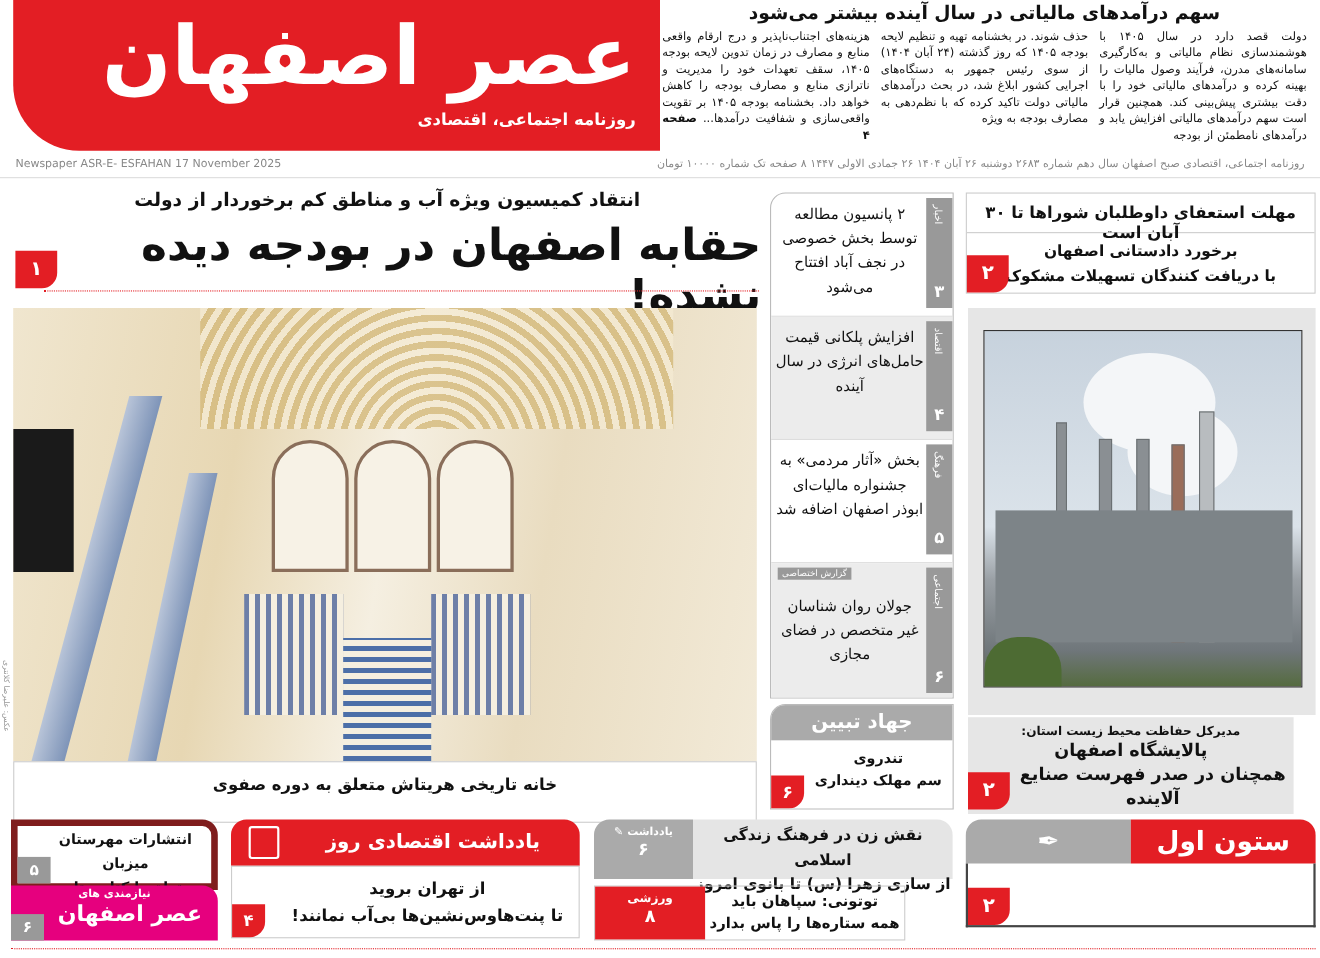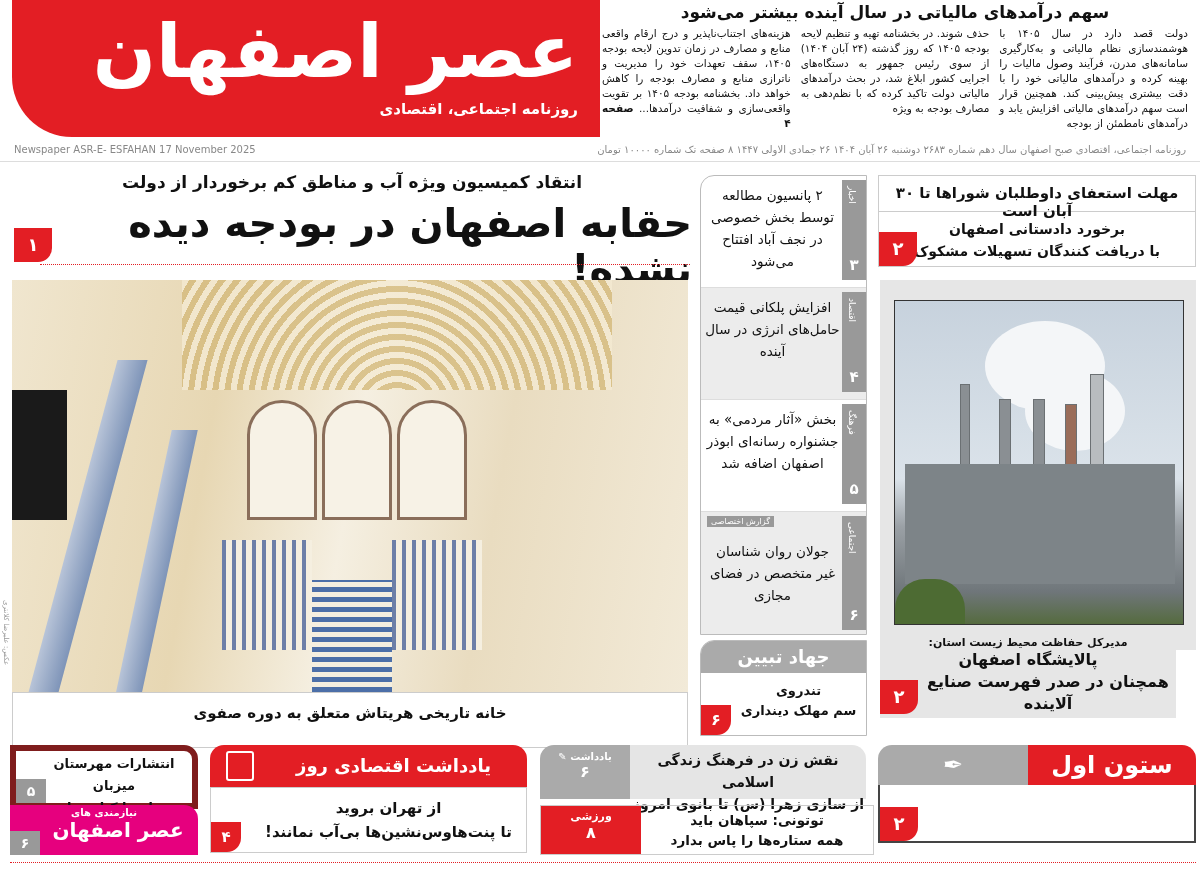--- a/index.html
+++ b/index.html
@@ -18,21 +18,21 @@
 .datebar .fa{position:absolute;right:14px;top:4px;direction:rtl}
 
 .rbox{left:878px;top:175px;width:318px;height:92px;border:1px solid #ccc}
 .rbox .h{height:36px;border-bottom:1px solid #ccc;text-align:center;font-size:15px;font-weight:bold;padding-top:8px;direction:rtl}
 .rbox .s{text-align:center;font-size:14px;font-weight:bold;padding-top:6px;line-height:22px;direction:rtl}
 .pnum{width:38px;height:34px;background:#e31e24;color:#fff;font-weight:bold;font-size:18px;text-align:center;line-height:34px;border-radius:0 0 14px 0}
 .gphoto{left:880px;top:280px;width:316px;height:370px;background:#e6e6e6}
 .refinery{position:absolute;left:14px;top:20px;width:290px;height:325px;border:1px solid #333;background:linear-gradient(#c7d2dd,#dbe3ea 55%,#9aa0a5 70%,#6f767a 90%,#556b3f)}
 .cloud{position:absolute;border-radius:50%;background:#f4f6f8}
 .stack{position:absolute;bottom:40px;background:#8a8f93;border:1px solid #6b7073}
-.refinery-text{left:880px;top:630px;width:296px;height:88px;background:#e6e6e6;text-align:center;direction:rtl}
+.refinery-text{left:880px;top:652px;width:296px;height:88px;background:#e6e6e6;text-align:center;direction:rtl}
 .refinery-text .k{font-size:11px;font-weight:bold;padding-top:6px}
 .refinery-text .t{font-size:16px;font-weight:bold;line-height:22px}
 
 .kicker{left:12px;top:172px;width:680px;text-align:center;font-size:17px;font-weight:bold;direction:rtl}
 .headline{left:12px;top:200px;width:680px;text-align:right;font-size:40px;font-weight:bold;direction:rtl;padding-left:40px;letter-spacing:-1px}
 .hl-rule{left:40px;top:264px;width:650px;border-top:1px dotted #e31e24}
 .mainphoto{left:12px;top:280px;width:676px;height:412px;background:linear-gradient(100deg,#f0e6cf 0%,#e7d7b3 30%,#f5efe1 50%,#e9dcc0 70%,#f2ead8 100%);overflow:hidden}
 .arch{position:absolute;border:3px solid #8a6e5a;border-radius:40px 40px 0 0;background:#f7f2e6}
 .tile{position:absolute;background:repeating-linear-gradient(90deg,#6d7fa8 0 4px,#f5efe0 4px 10px)}
 .caption{left:12px;top:692px;width:676px;height:56px;background:rgba(255,255,255,.92);text-align:center;font-size:15px;font-weight:bold;line-height:40px;direction:rtl;border:1px solid #ccc}
@@ -52,21 +52,21 @@
 
 .sotun{left:878px;top:745px;width:318px;height:110px}
 .sotun .h{height:40px;display:flex}
 .sotun .h .grey{width:150px;background:#aaa;border-radius:14px 0 0 0;color:#fff;text-align:center;font-size:24px;line-height:40px}
 .sotun .h .red{flex:1;background:#e31e24;color:#fff;font-size:24px;font-weight:bold;text-align:center;line-height:40px;border-radius:0 14px 0 0;direction:rtl}
 .sotun .b{height:58px;border:2px solid #444;border-top:none;text-align:center;font-size:16px;font-weight:bold;line-height:56px;direction:rtl;padding-left:40px}
 .yadd{left:540px;top:745px;width:326px;height:54px;display:flex;direction:ltr}
 .yadd .g{width:90px;background:#aaa;color:#fff;border-radius:14px 0 0 0;text-align:center;font-size:10px;font-weight:bold;padding-top:6px}
 .yadd .g .n{font-size:16px}
 .yadd .t{flex:1;background:#e5e5e5;text-align:center;font-size:14px;font-weight:bold;line-height:22px;padding-top:4px;direction:rtl;border-radius:0 14px 0 0}
-.sport{left:540px;top:805px;width:334px;height:50px;border:1px solid #ccc;display:flex}
+.sport{left:540px;top:805px;width:283px;height:50px;border:1px solid #ccc;display:flex}
 .sport .r{width:100px;background:#e31e24;color:#fff;text-align:center;font-size:11px;font-weight:bold;padding-top:4px}
 .sport .r .n{font-size:16px}
 .sport .t{flex:1;text-align:center;font-size:13.5px;font-weight:bold;line-height:20px;padding-top:4px;direction:rtl}
 .econ{left:210px;top:745px;width:317px;height:110px}
 .econ .h{height:42px;background:#e31e24;border-radius:14px 14px 0 0;color:#fff;font-size:18px;font-weight:bold;text-align:center;line-height:42px;direction:rtl;padding-left:50px;position:relative}
 .econ .b{height:66px;border:1px solid #ccc;text-align:center;font-size:15px;font-weight:bold;line-height:24px;padding-top:8px;direction:rtl;padding-left:40px}
 .notebook{position:absolute;left:16px;top:6px;width:28px;height:30px;border:2px solid #fff;border-radius:3px}
 .ent{left:10px;top:745px;width:188px;height:64px;border:6px solid #7f1d1d;border-radius:0 14px 0 0;text-align:center;font-size:13px;font-weight:bold;line-height:22px;padding-top:2px;direction:rtl;padding-left:20px}
 .niaz{left:10px;top:805px;width:188px;height:50px;background:#e6007e;border-radius:0 14px 0 0;color:#fff;text-align:center;direction:rtl}
 .niaz .s{font-size:10px;font-weight:bold;padding-top:2px}
@@ -127,21 +127,21 @@
         <span class="sec">اقتصاد</span>
         <span class="num">۴</span>
       </div>
     <div class="txt">افزایش پلکانی قیمت حامل‌های انرژی در سال آینده</div>
   </div>
   <div class="mi">
     <div class="tab">
         <span class="sec">فرهنگ</span>
         <span class="num">۵</span>
       </div>
-    <div class="txt">بخش «آثار مردمی» به جشنواره رسانه‌ای ابوذر اصفهان اضافه شد</div>
+    <div class="txt">بخش «آثار مردمی» به جشنواره مالیات‌ای ابوذر اصفهان اضافه شد</div>
   </div>
   <div class="mi alt" style="height:124px;border-bottom:none">
     <div class="tab" style="height:114px">
         <span class="sec">اجتماعی</span>
         <span class="num">۶</span>
       </div>
     <div class="badge">گزارش اختصاصی</div>
     <div class="txt" style="top:28px">جولان روان شناسان غیر متخصص در فضای مجازی</div>
   </div>
 </div>

